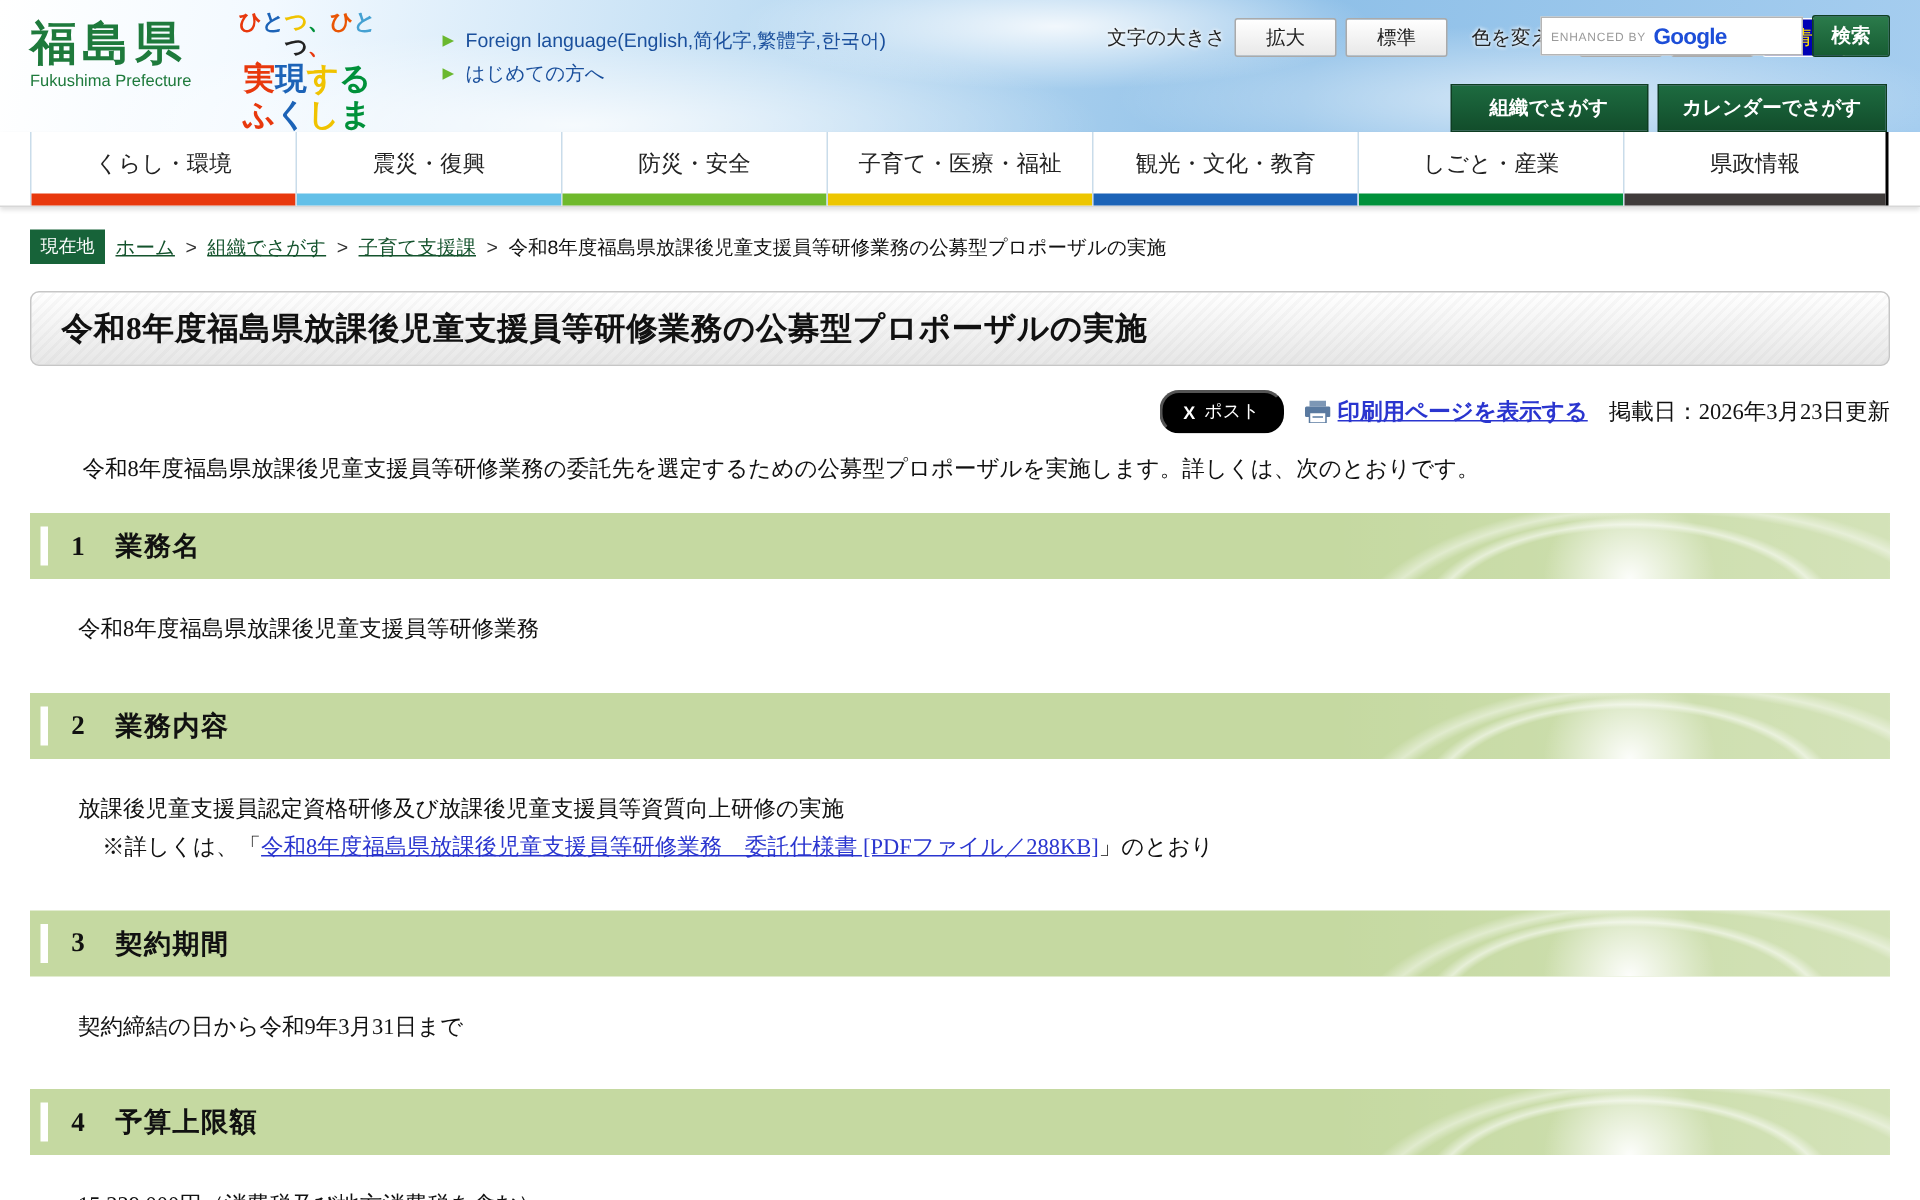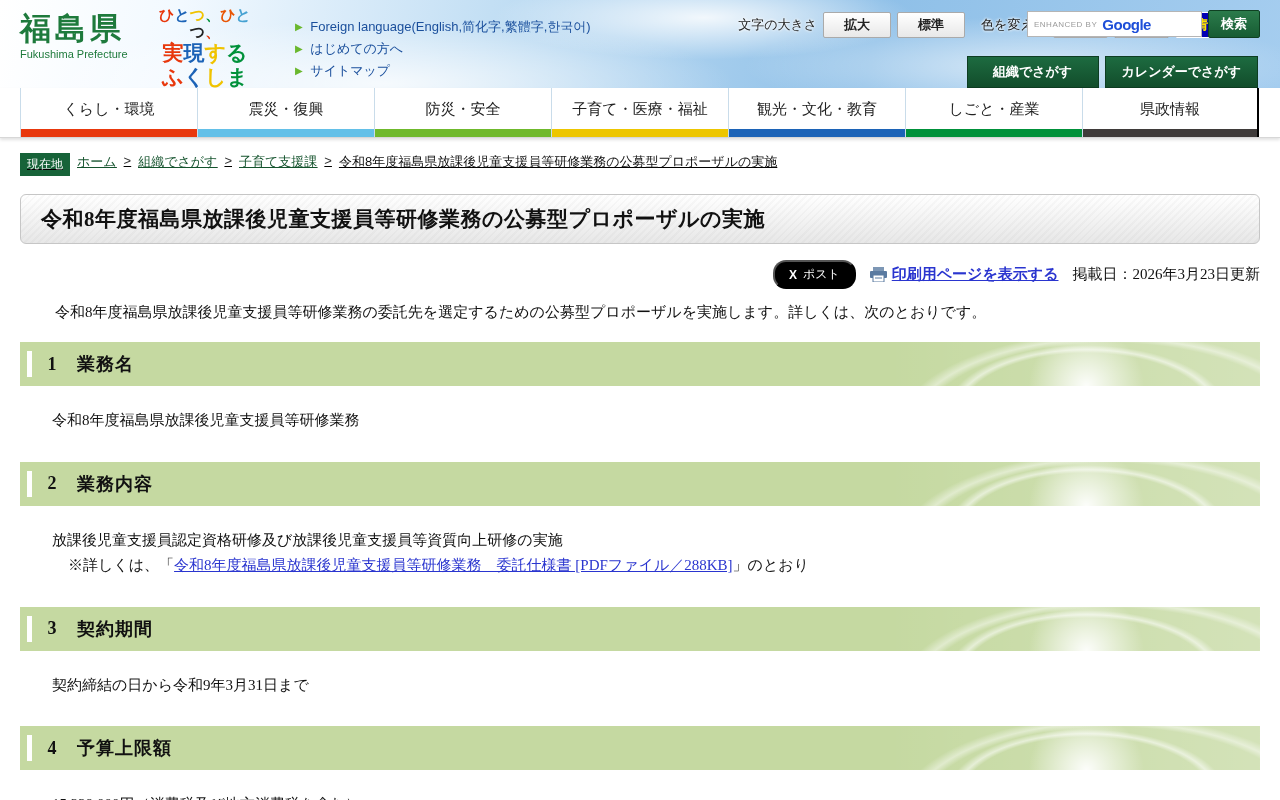--- a/index.html
+++ b/index.html
@@ -23,21 +23,21 @@
   .catchphrase .cp-line{ display:block; font-size:15px; letter-spacing:0px;}
   .catchphrase .cp-line.big{ font-size:21px; }
   .quick-links{ position:absolute; left:295px; top:18px; list-style:none; }
   .quick-links li{ margin-bottom:4px; font-size:13px; }
   .tri-icon{ color:#6ab82e; font-size:10px; margin-right:4px; vertical-align:1px;}
   .quick-links a{ color:#1a4f9c; text-decoration:none; }
 
   .header-controls{ position:absolute; right:50px; top:12px; display:flex; align-items:center; gap:6px; }
   .ctrl-label{ font-size:13px; color:#222; text-shadow:0 0 3px #fff,0 0 3px #fff; white-space:nowrap;}
   .ctrl-btn{ display:inline-block; min-width:38px; text-align:center; font-size:13px; padding:3px 20px;
-    background:linear-gradient(#ffffff,#e8e8e8); border:1px solid #aaa; border-radius:2px; color:#222; cursor:pointer;font-weight:bold;}
+    background:linear-gradient(#ffffff,#e8e8e8); border:1px solid #aaa; border-radius:2px; color:#222; cursor:pointer;}
   .ctrl-btn.black{ background:#000; color:#fff; }
   .ctrl-btn.blue{ background:#0000b4; color:#ffe400; border-color:#fff; }
   .color-group{ margin-left:10px; display:flex; align-items:center; gap:6px;}
 
   .search-area{ position:absolute; right:20px; top:10px; display:flex; align-items:center; gap:6px; }
   .search-box{ width:175px; height:26px; background:#fff; border:1px solid #b5b5b5; display:flex;
     align-items:center; padding:0 6px; gap:5px; }
   .search-brand-small{ font-size:8px; color:#9a9a9a; letter-spacing:.5px; }
   .search-brand-g{ font-size:15px; color:#1d4ed8; font-weight:bold; letter-spacing:-0.5px;}
   .search-btn{ height:28px; padding:0 12px; background:linear-gradient(#2b7b4b,#175c33);
@@ -49,21 +49,21 @@
 
   
   .global-nav{ display:flex; padding:0 20px; background:#fff; border-bottom:1px solid #d7d7d7;
     box-shadow:0 2px 3px rgba(0,0,0,.12); position:relative; }
   .nav-item{ width:177px; text-align:center; cursor:pointer; border-left:1px solid #c9dcea; }
   .nav-item:last-child{ border-right:2px solid #000000; }
   .nav-label{ display:block; font-size:15px; color:#222; padding:12px 0 10px; }
   .nav-stripe{ display:block; height:8px; width:100%; }
 
   
-  .breadcrumb{ display:flex; align-items:flex-start; margin:15px 20px 16px; font-size:13px; gap:7px; flex-wrap:nowrap;text-decoration:underline;}
+  .breadcrumb{ display:flex; align-items:center; margin:15px 20px 16px; font-size:13px; gap:7px; flex-wrap:nowrap;}
   .loc-badge{ background:#176339; color:#fff; font-size:12px; padding:3px 7px; white-space:nowrap;}
   .breadcrumb a{ color:#14532d; }
   .bc-sep{ color:#333; }
   .bc-current{ color:#111; }
 
   
   .page-title-box{ margin:18px 20px 0; border:1px solid #c6c6c6; border-radius:6px; height:50px;
     display:flex; align-items:center; padding:0 20px;
     background:
       repeating-linear-gradient(135deg, rgba(0,0,0,0.025) 0 2px, rgba(0,0,0,0) 2px 5px),
@@ -120,24 +120,20 @@
 
   <ul class="quick-links">
     <li>
       <span class="tri-icon">▶</span>
       <a href="#">Foreign language(English,简化字,繁體字,한국어)</a>
     </li>
     <li>
       <span class="tri-icon">▶</span>
       <a href="#">はじめての方へ</a>
     </li>
-    <li>
-      <span class="tri-icon">▶</span>
-      <a href="#">サイトマップ</a>
-    </li>
   </ul>
 
   <div class="header-controls">
     <span class="ctrl-label">文字の大きさ</span>
     <button class="ctrl-btn">拡大</button>
     <button class="ctrl-btn">標準</button>
     <span class="color-group">
       <span class="ctrl-label">色を変える</span>
       <button class="ctrl-btn">白</button>
       <button class="ctrl-btn black">黒</button>

